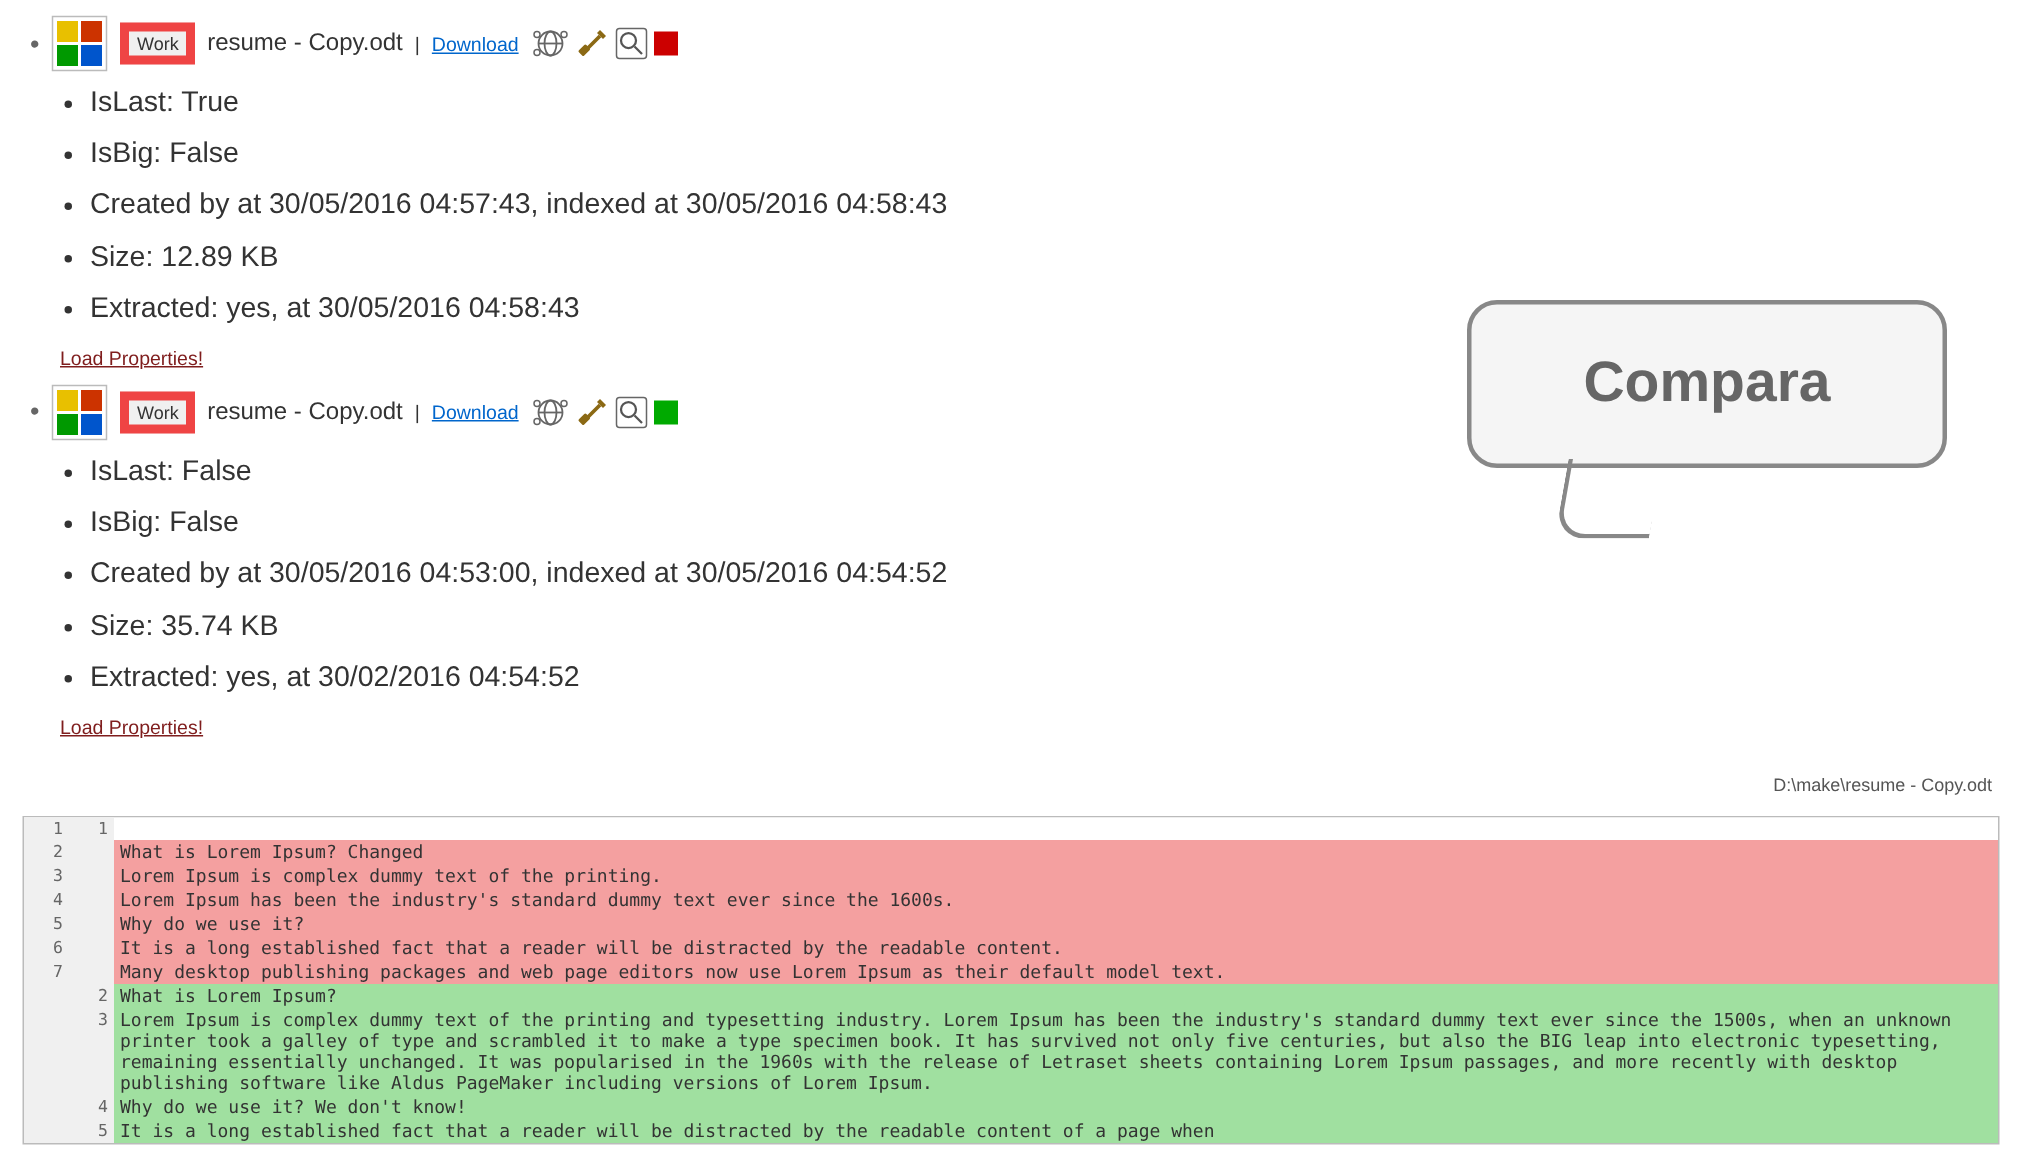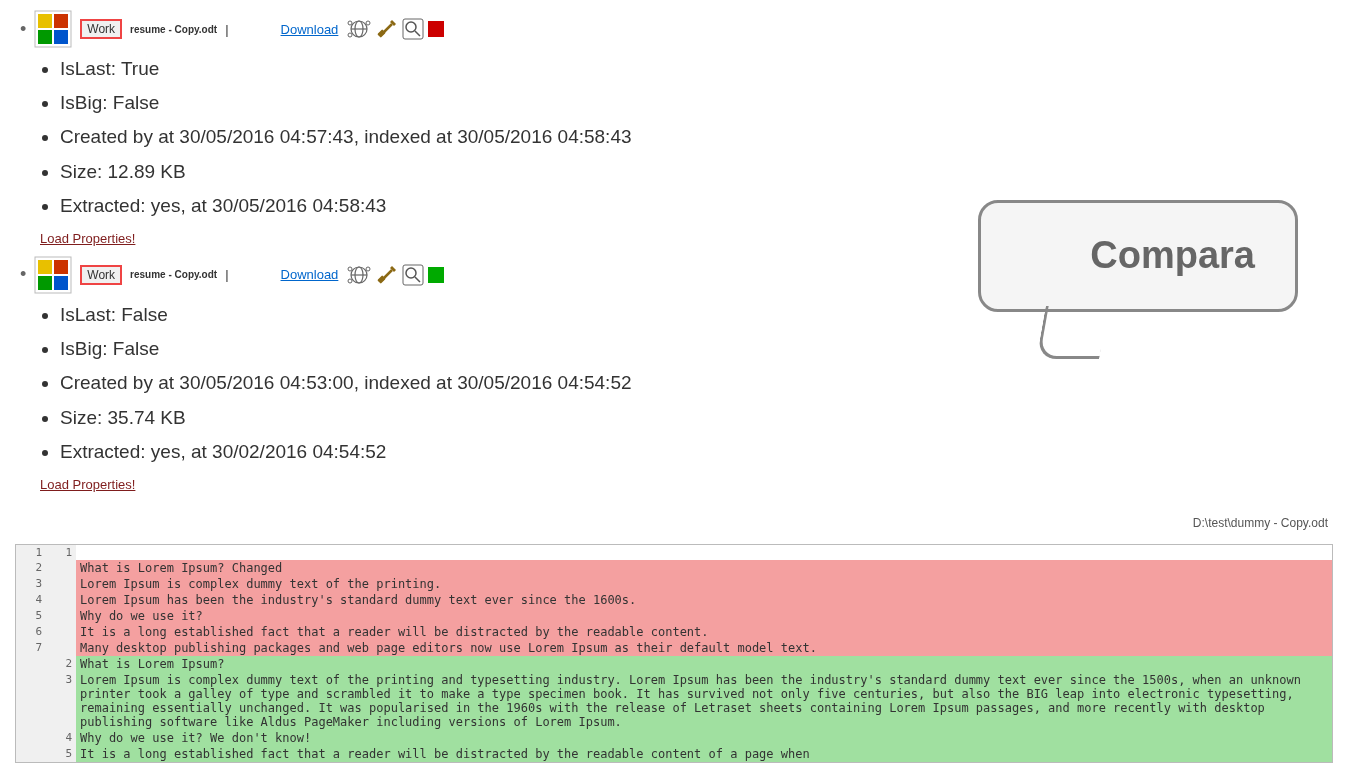--- a/index.html
+++ b/index.html
@@ -9,21 +9,21 @@
     .left-panel { flex: 1; }
     .right-panel { width: 380px; display: flex; justify-content: center; align-items: center; }
 
     .speech-bubble {
       position: relative;
       background: #f5f5f5;
       border: 3px solid #888;
       border-radius: 20px;
       padding: 30px 40px;
       width: 320px;
-      text-align: right;
+      text-align: center;
     }
     .speech-bubble::after {
       content: '';
       position: absolute;
       bottom: -50px;
       left: 60px;
       width: 60px;
       height: 50px;
       border-left: 3px solid #888;
       border-bottom: 3px solid #888;
@@ -35,29 +35,29 @@
       font-size: 38px;
       font-weight: bold;
       color: #666;
       line-height: 1.2;
     }
 
     .file-entry { margin-bottom: 10px; }
     .file-header { display: flex; align-items: center; gap: 8px; margin-bottom: 4px; }
 
     .tag-work {
-      border: 2px solid #ef4444;
+      border: 6px solid #ef4444;
       padding: 1px 5px;
       font-size: 12px;
       color: #333;
       background: #f0f0f0;
     }
 
-    .file-name { font-weight: bold; font-size: 10px; }
-    .file-link { color: #0066cc; text-decoration: underline; cursor: pointer; margin-left: 44px; }
+    .file-name { font-weight: normal; font-size: 16px; }
+    .file-link { color: #0066cc; text-decoration: underline; cursor: pointer; }
 
     .toolbar-icons { display: flex; gap: 4px; align-items: center; }
 
     .color-box-red { width: 16px; height: 16px; background: #cc0000; display: inline-block; }
     .color-box-green { width: 16px; height: 16px; background: #00aa00; display: inline-block; }
 
     .file-props { list-style: disc; padding-left: 40px; font-size: 19px; line-height: 1.8; }
     .file-props li { color: #333; }
 
     .load-props { color: #7f1d1d; text-decoration: underline; cursor: pointer; display: block; margin: 8px 0 8px 20px; font-size: 13px; }
@@ -186,21 +186,21 @@
 
   <div class="right-panel">
     <div class="speech-bubble">
       <div class="speech-bubble-text">
         <div>Compara</div>
       </div>
     </div>
   </div>
 </div>
 
-<div class="path-label">D:\test\dummy - Copy.odt</div>
+<div class="path-label">D:\make\resume - Copy.odt</div>
 
 <div class="comparison-section">
   <table class="comparison-table">
     <tbody id="comparison-tbody">
     <tr class="row-normal">
           <td class="line-num">1</td>
           <td class="line-num">1</td>
           <td class="line-content"></td>
         </tr>
         <tr class="row-red">

